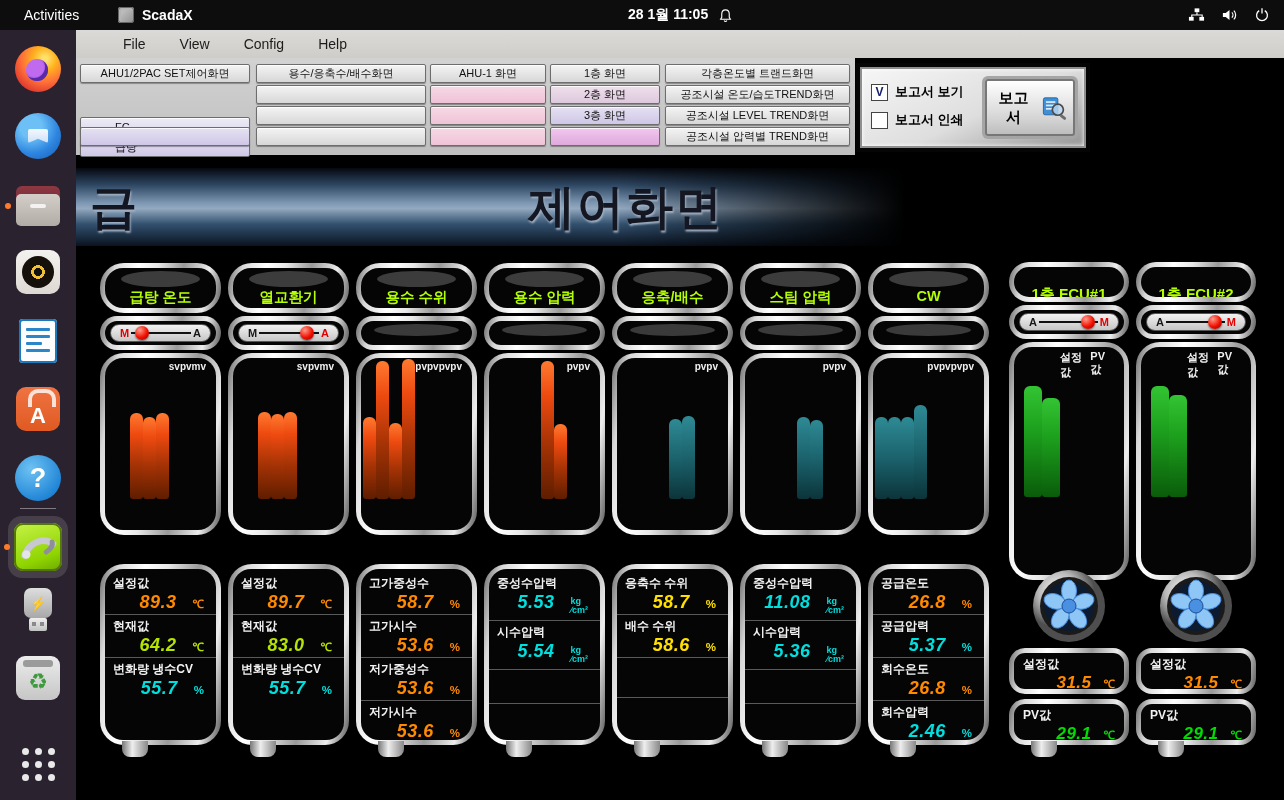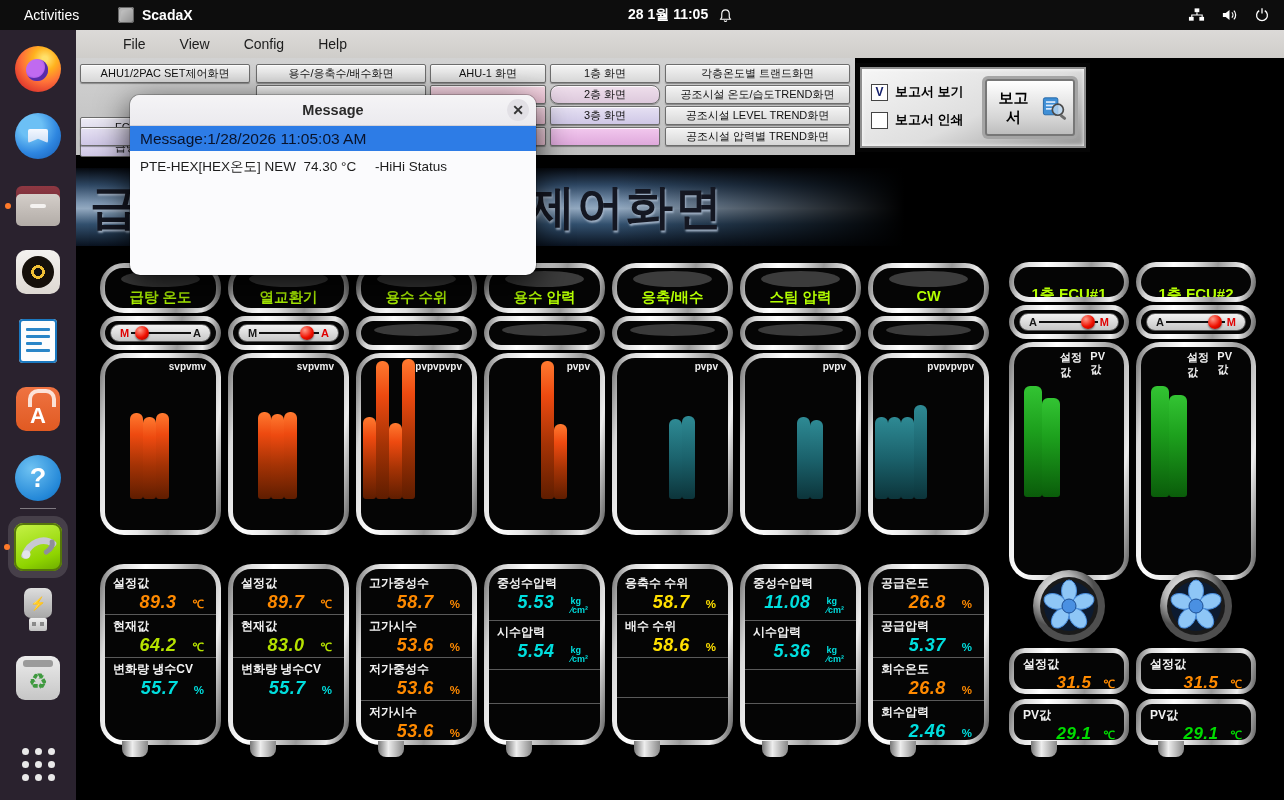--- a/index.html
+++ b/index.html
@@ -76,21 +76,21 @@
   
   .nav-backdrop{position:absolute;left:0;top:0;width:779px;height:97px;background:linear-gradient(180deg,#d2d2d2,#bfbfbf);}
   .navbtn{position:absolute;height:19px;border:1px solid #6d6d6d;border-radius:2px;font-size:11px;color:#111;
           font-family:"Liberation Sans",sans-serif;box-shadow:inset 0 1px 0 #ffffffcc,0 1px 1px #00000055;
           display:flex;align-items:center;justify-content:center;padding:0;}
   .navbtn.al{justify-content:flex-start;padding-left:34px;margin-top:32px;}
   .tone-gray{background:linear-gradient(180deg,#f4f4f4,#d7d7d7);}
   .tone-graylav{background:linear-gradient(180deg,#eeecf6,#d9d5e9);}
   .tone-lav{background:linear-gradient(180deg,#e6e1f3,#cfc7e6);}
   .tone-pink{background:linear-gradient(180deg,#f7d9e5,#eec3d6);}
-  .tone-pinklav{background:linear-gradient(180deg,#efdfec,#ddc9dc);border-radius:8px;}
+  .tone-pinklav{background:linear-gradient(180deg,#efdfec,#ddc9dc);}
   .tone-violet{background:linear-gradient(180deg,#f2c8ee,#dfa9dc);}
 
   
   .report-panel{position:absolute;left:780px;top:5px;width:234px;height:89px;background:#050505;padding:4px;box-sizing:border-box;}
   .report-inner{width:100%;height:100%;box-sizing:border-box;border:2px solid #8f8f8f;
       background:linear-gradient(155deg,#f6f6f6,#dedede 55%,#9e9e9e 95%);position:relative;box-shadow:inset 0 0 4px #fff;}
   .chk-row{position:absolute;left:9px;display:flex;align-items:center;gap:7px;font-size:13px;font-weight:bold;color:#000;}
   .chk-box{width:15px;height:15px;background:#fff;border:1px solid #444;display:flex;align-items:center;justify-content:center;
            font-size:12px;font-weight:bold;color:#15206b;line-height:1;}
   .report-btn{position:absolute;right:9px;top:10px;width:90px;height:57px;border:2px solid #777;border-radius:3px;
@@ -907,23 +907,15 @@
                 <div class="ro-valrow">
                   <span class="ro-value c-green">29.1</span>
                   <span class="ro-unit c-green">℃</span>
                 </div>
               </div>
             </div>
             <div class="col-foot"></div>
           </div>
         </div>
 
-      <div class="dialog">
-        <div class="dlg-title">
-          <span>Message</span>
-          <span class="dlg-close">✕</span>
-        </div>
-        <div class="dlg-selrow">Message:1/28/2026 11:05:03 AM</div>
-        <div class="dlg-body">PTE-HEX[HEX온도] NEW  74.30 °C     -HiHi Status</div>
-      </div>
     </div>
   </div>
 </div>
 
 </body></html>

